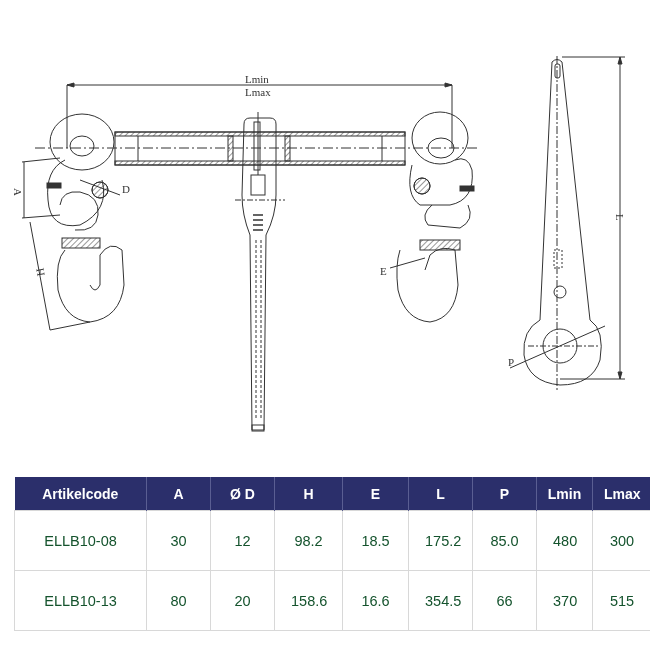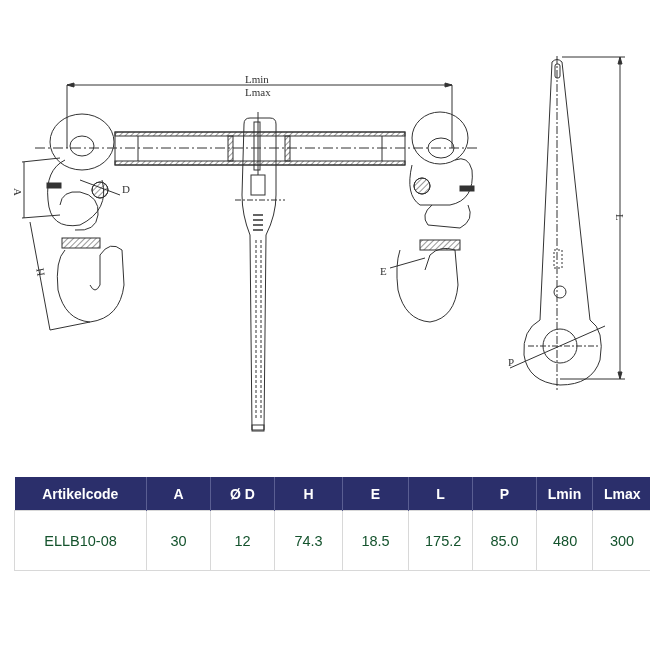--- a/index.html
+++ b/index.html
@@ -140,21 +140,32 @@
       <th>P</th>
       <th>Lmin</th>
       <th>Lmax</th>
     </tr>
   </thead>
   <tbody>
     <tr>
       <td>ELLB10-08</td>
       <td>30</td>
       <td>12</td>
-      <td>74.3</td>
+      <td>98.2</td>
       <td>18.5</td>
       <td>175.2</td>
       <td>85.0</td>
       <td>480</td>
       <td>300</td>
     </tr>
+    <tr>
+      <td>ELLB10-13</td>
+      <td>80</td>
+      <td>20</td>
+      <td>158.6</td>
+      <td>16.6</td>
+      <td>354.5</td>
+      <td>66</td>
+      <td>370</td>
+      <td>515</td>
+    </tr>
   </tbody>
 </table>
 
 </body></html>

